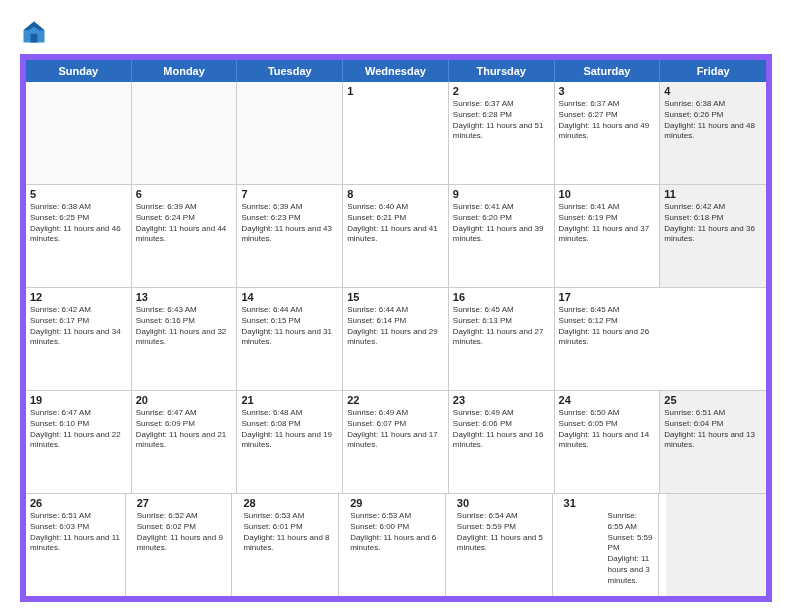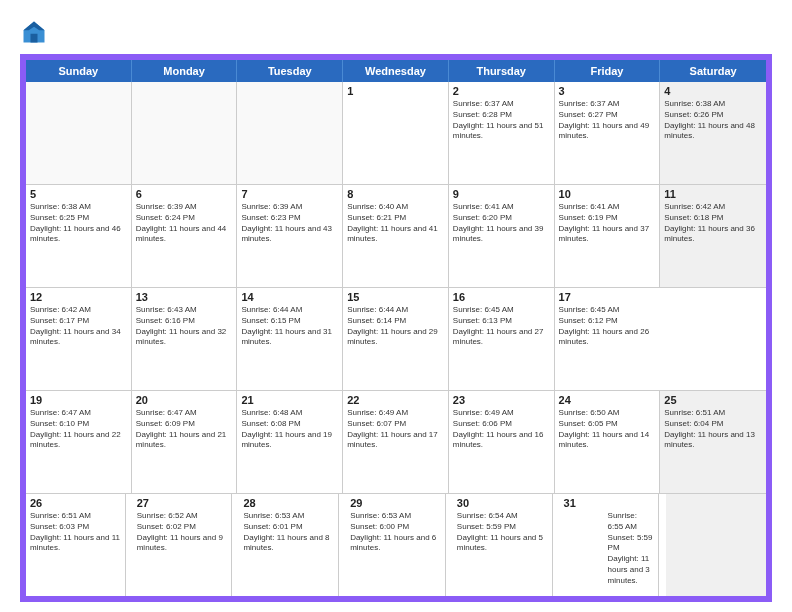--- a/index.html
+++ b/index.html
@@ -131,22 +131,22 @@
     </div>
   </div>
 
   <div class="calendar">
     <div class="cal-header">
     <div class="cal-header-cell">Sunday</div>
         <div class="cal-header-cell">Monday</div>
         <div class="cal-header-cell">Tuesday</div>
         <div class="cal-header-cell">Wednesday</div>
         <div class="cal-header-cell">Thursday</div>
+        <div class="cal-header-cell">Saturday</div>
         <div class="cal-header-cell">Friday</div>
-        <div class="cal-header-cell">Saturday</div>
       </div>
     <div class="cal-body">
     <div class="cal-row">
           <div class="cal-cell empty"></div>
           <div class="cal-cell empty"></div>
           <div class="cal-cell empty"></div>
           <div class="cal-cell">
             <div class="day-num">1</div>
           </div>
           <div class="cal-cell">

